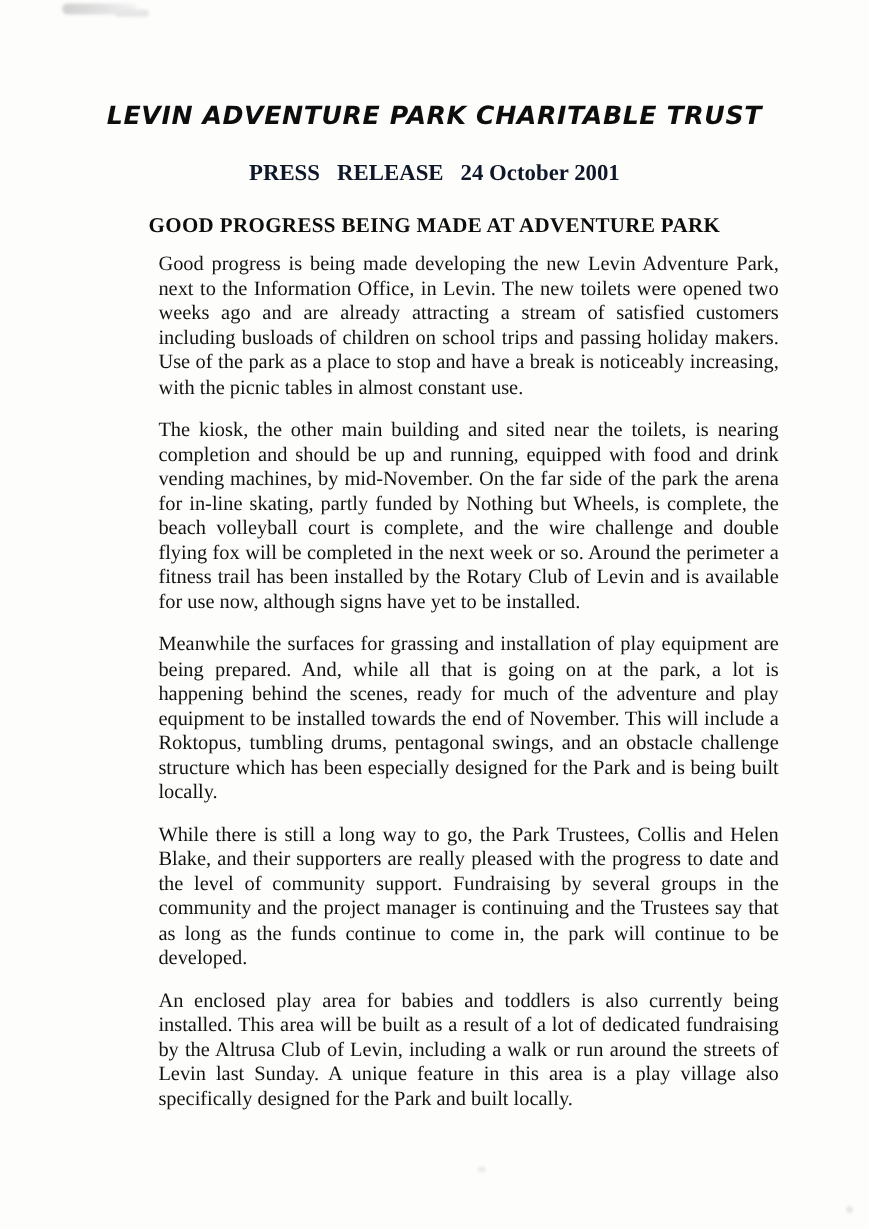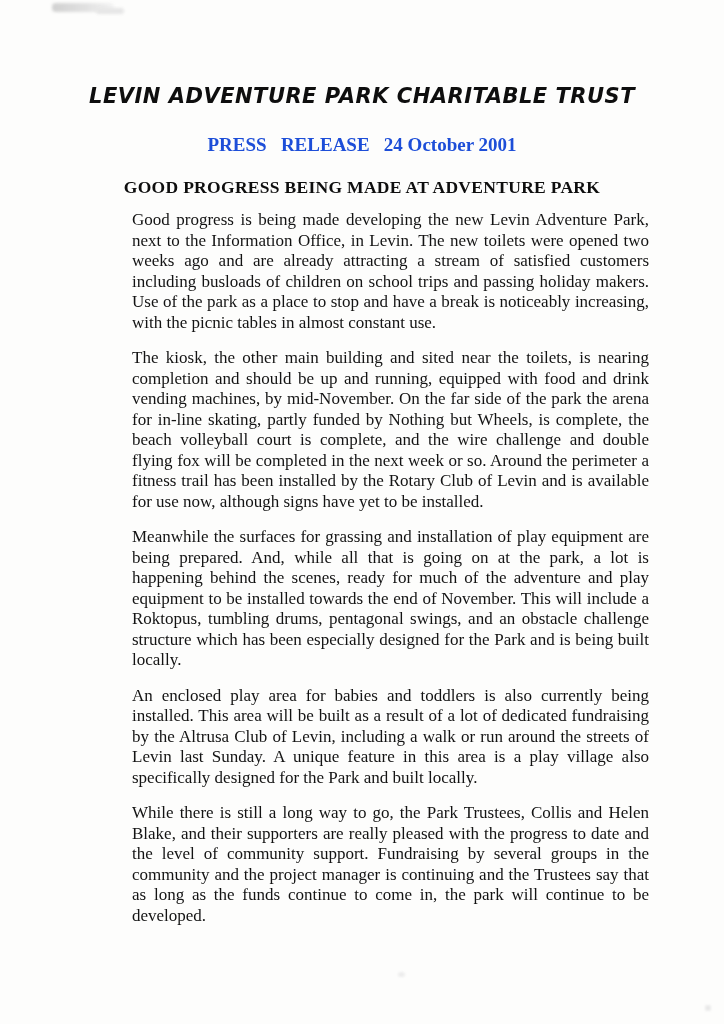--- a/index.html
+++ b/index.html
@@ -35,21 +35,21 @@
   }
   .press-line {
     position: absolute;
     top: 134px;
     left: 0;
     width: 724px;
     text-align: center;
     font-weight: 700;
     font-size: 19px;
     white-space: pre;
-    color: #1d4ed8;
+    color: #0f172a;
   }
   .headline {
     position: absolute;
     top: 177px;
     left: 0;
     width: 724px;
     margin: 0;
     text-align: center;
     font-weight: 700;
     font-size: 17.5px;
@@ -128,20 +128,20 @@
   <h1 class="org-title">LEVIN ADVENTURE PARK CHARITABLE TRUST</h1>
 
   <div class="press-line">PRESS   RELEASE   24 October 2001</div>
 
   <h2 class="headline">GOOD PROGRESS BEING MADE AT ADVENTURE PARK</h2>
 
   <main class="body-text">
     <p>Good progress is being made developing the new Levin Adventure Park, next to the Information Office, in Levin. The new toilets were opened two weeks ago and are already attracting a stream of satisfied customers including busloads of children on school trips and passing holiday makers. Use of the park as a place to stop and have a break is noticeably increasing, with the picnic tables in almost constant use.</p>
     <p>The kiosk, the other main building and sited near the toilets, is nearing completion and should be up and running, equipped with food and drink vending machines, by mid-November. On the far side of the park the arena for in-line skating, partly funded by Nothing but Wheels, is complete, the beach volleyball court is complete, and the wire challenge and double flying fox will be completed in the next week or so. Around the perimeter a fitness trail has been installed by the Rotary Club of Levin and is available for use now, although signs have yet to be installed.</p>
     <p>Meanwhile the surfaces for grassing and installation of play equipment are being prepared. And, while all that is going on at the park, a lot is happening behind the scenes, ready for much of the adventure and play equipment to be installed towards the end of November. This will include a Roktopus, tumbling drums, pentagonal swings, and an obstacle challenge structure which has been especially designed for the Park and is being built locally.</p>
+    <p>While there is still a long way to go, the Park Trustees, Collis and Helen Blake, and their supporters are really pleased with the progress to date and the level of community support. Fundraising by several groups in the community and the project manager is continuing and the Trustees say that as long as the funds continue to come in, the park will continue to be developed.</p>
     <p>An enclosed play area for babies and toddlers is also currently being installed. This area will be built as a result of a lot of dedicated fundraising by the Altrusa Club of Levin, including a walk or run around the streets of Levin last Sunday. A unique feature in this area is a play village also specifically designed for the Park and built locally.</p>
-    <p>While there is still a long way to go, the Park Trustees, Collis and Helen Blake, and their supporters are really pleased with the progress to date and the level of community support. Fundraising by several groups in the community and the project manager is continuing and the Trustees say that as long as the funds continue to come in, the park will continue to be developed.</p>
   </main>
 
   <div class="artifact speck-bottom-center"></div>
   <div class="artifact speck-bottom-right"></div>
 
 </div>
 
 </body></html>

